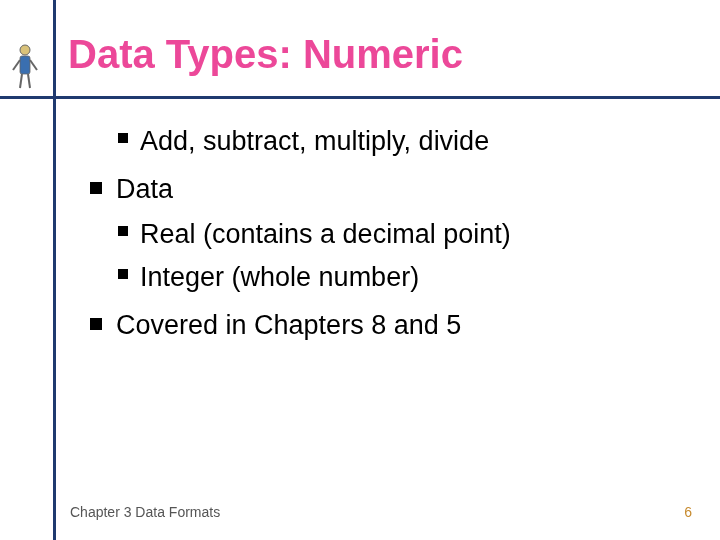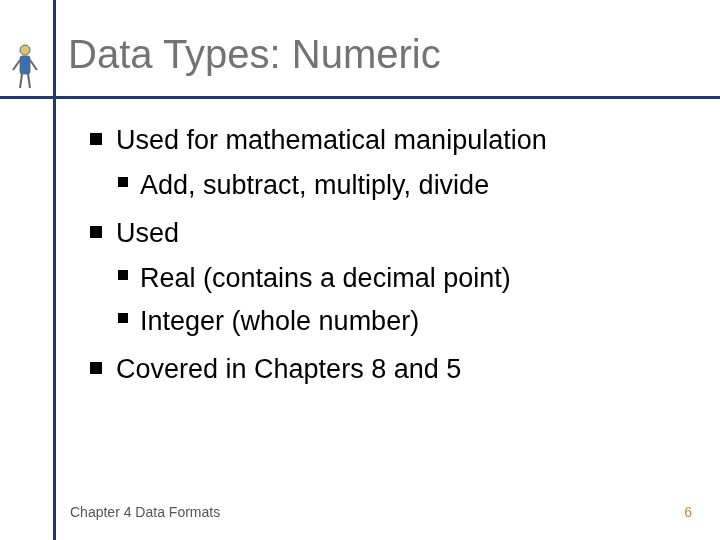--- a/index.html
+++ b/index.html
@@ -25,22 +25,22 @@
     top: 42px;
     width: 30px;
     height: 50px;
   }
   .logo svg { width: 100%; height: 100%; }
   .title {
     position: absolute;
     left: 68px;
     top: 32px;
     font-size: 40px;
-    font-weight: normal;
-    color: #737373;
+    font-weight: bold;
+    color: #ec4899;
   }
   .hrule {
     position: absolute;
     left: 0;
     top: 96px;
     width: 720px;
     height: 3px;
     background: #1f3a6f;
   }
   .content {
@@ -113,48 +113,44 @@
     <line x1="18" y1="32" x2="20" y2="46" stroke="#666" stroke-width="2"></line>
   </svg>
 </div>
 
 <div class="title">Data Types: Numeric</div>
 <div class="hrule"></div>
 
 <div class="content">
 
   <div class="group">
-    <div class="l1">
-      <span class="bullet"></span>
-      <span>Used for mathematical manipulation</span>
-    </div>
     <div class="l2">
       <span class="bullet"></span>
       <span>Add, subtract, multiply, divide</span>
     </div>
   </div>
 
   <div class="group">
     <div class="l1">
       <span class="bullet"></span>
-      <span>Used</span>
+      <span>Data</span>
     </div>
     <div class="l2">
       <span class="bullet"></span>
       <span>Real (contains a decimal point)</span>
     </div>
     <div class="l2">
       <span class="bullet"></span>
       <span>Integer (whole number)</span>
     </div>
   </div>
 
   <div class="group">
     <div class="l1">
       <span class="bullet"></span>
       <span>Covered in Chapters 8 and 5</span>
     </div>
   </div>
 
 </div>
 
-<div class="footer-left">Chapter 4 Data Formats</div>
+<div class="footer-left">Chapter 3 Data Formats</div>
 <div class="footer-right">6</div>
 
 </body></html>

